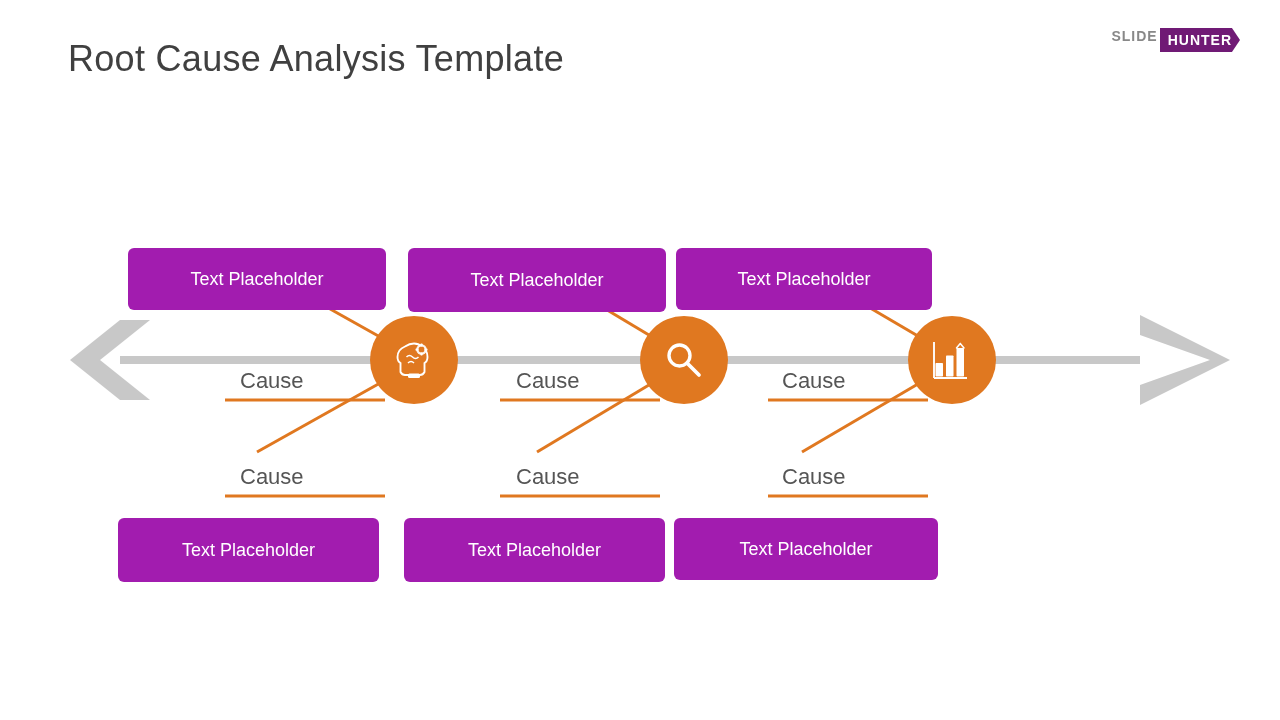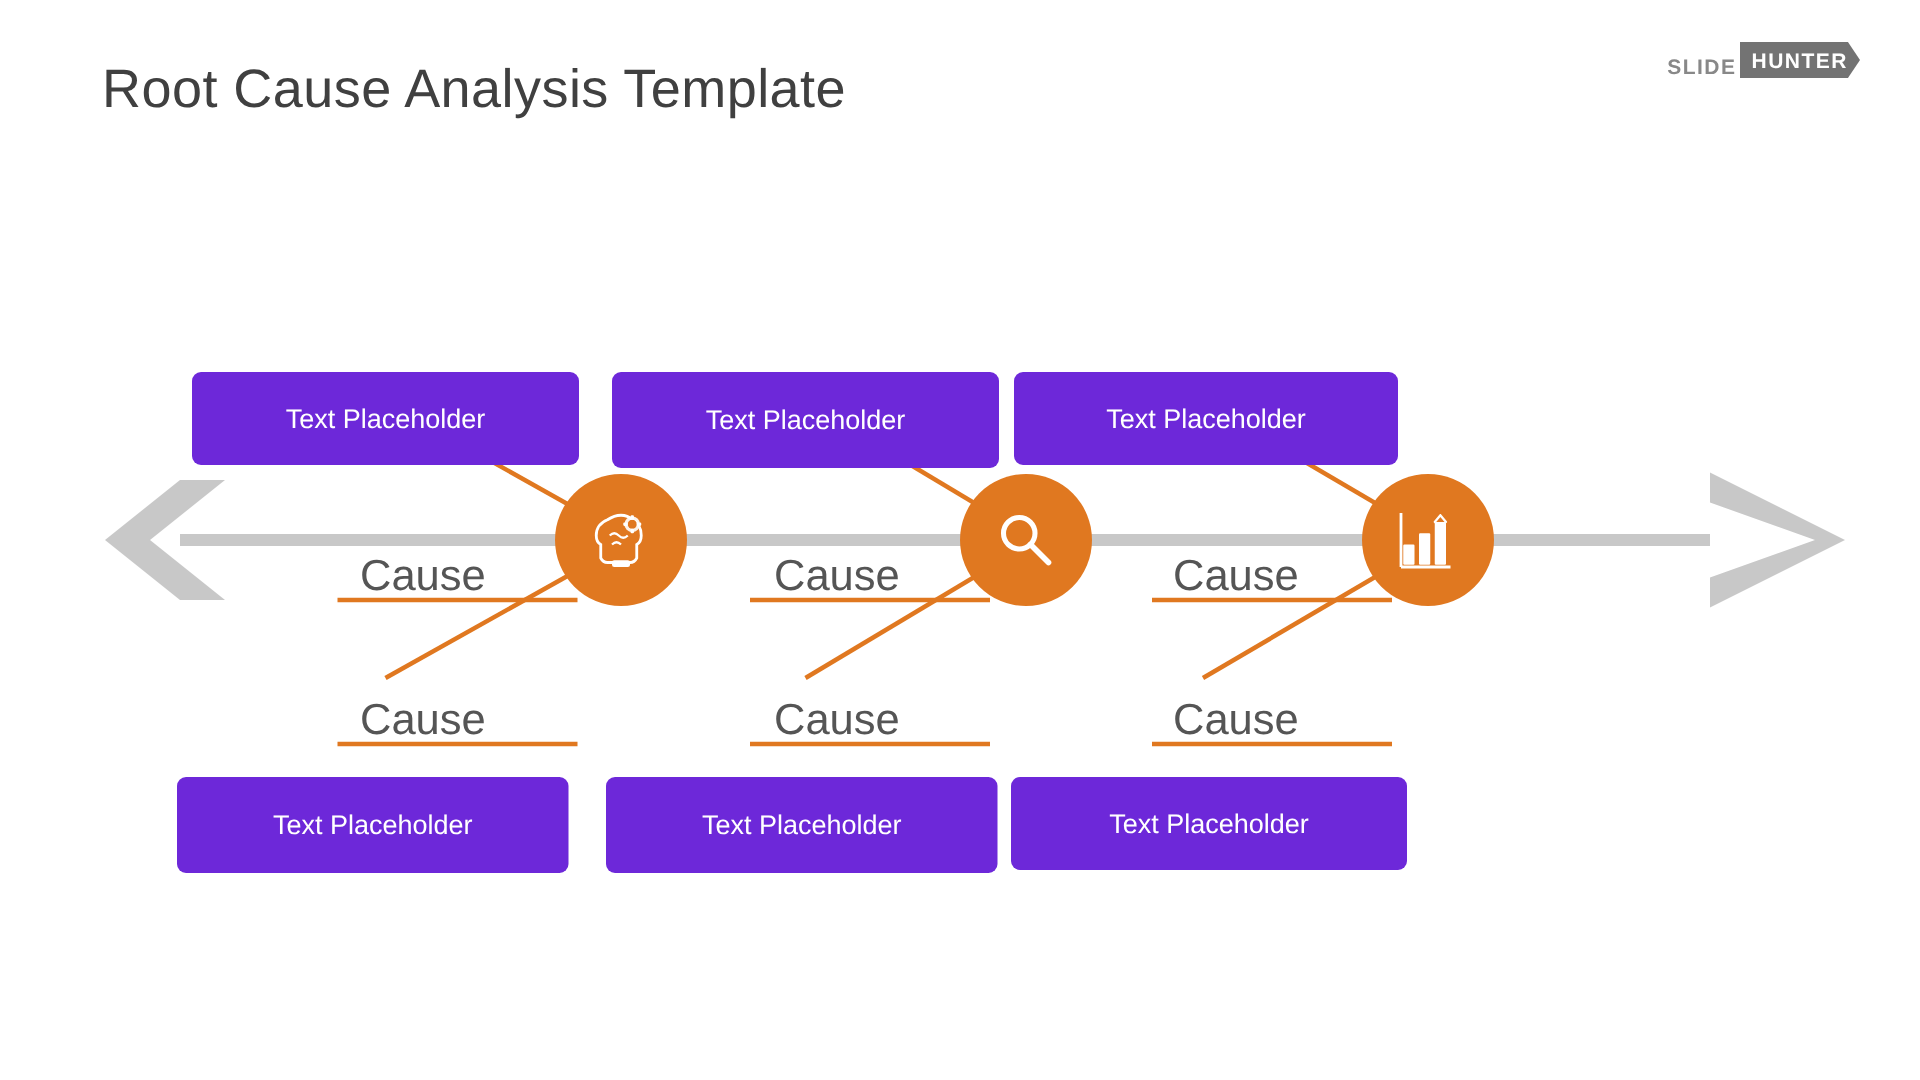--- a/index.html
+++ b/index.html
@@ -22,31 +22,31 @@
       color: #404040;
       letter-spacing: 0.3px;
     }
 
     
     .logo-area {
       position: absolute;
       top: 28px;
       right: 40px;
       display: flex;
-      align-items: flex-end;
+      align-items: flex-start;
       gap: 0;
     }
     .logo-slide {
       font-size: 14px;
       font-weight: 600;
       color: #888;
       letter-spacing: 1px;
     }
     .logo-hunter {
-      background: #737373;
+      background: #701a75;
       color: white;
       font-size: 14px;
       font-weight: 700;
       padding: 4px 8px;
       clip-path: polygon(0 0, 90% 0, 100% 50%, 90% 100%, 0 100%);
       letter-spacing: 1px;
       margin-left: 2px;
     }
 
     
@@ -79,30 +79,30 @@
       fill: white;
     }
 
     .node1 { left: 330px; }
     .node2 { left: 600px; }
     .node3 { left: 868px; }
 
     
     .cause-label {
       position: absolute;
-      font-size: 29px;
+      font-size: 22px;
       font-weight: 400;
       color: #555;
       z-index: 6;
     }
 
     
     .placeholder-box {
       position: absolute;
-      background: #6d28d9;
+      background: #a21caf;
       border-radius: 6px;
       display: flex;
       align-items: center;
       justify-content: center;
       z-index: 6;
     }
     .placeholder-box span {
       color: white;
       font-size: 18px;
       font-weight: 400;

